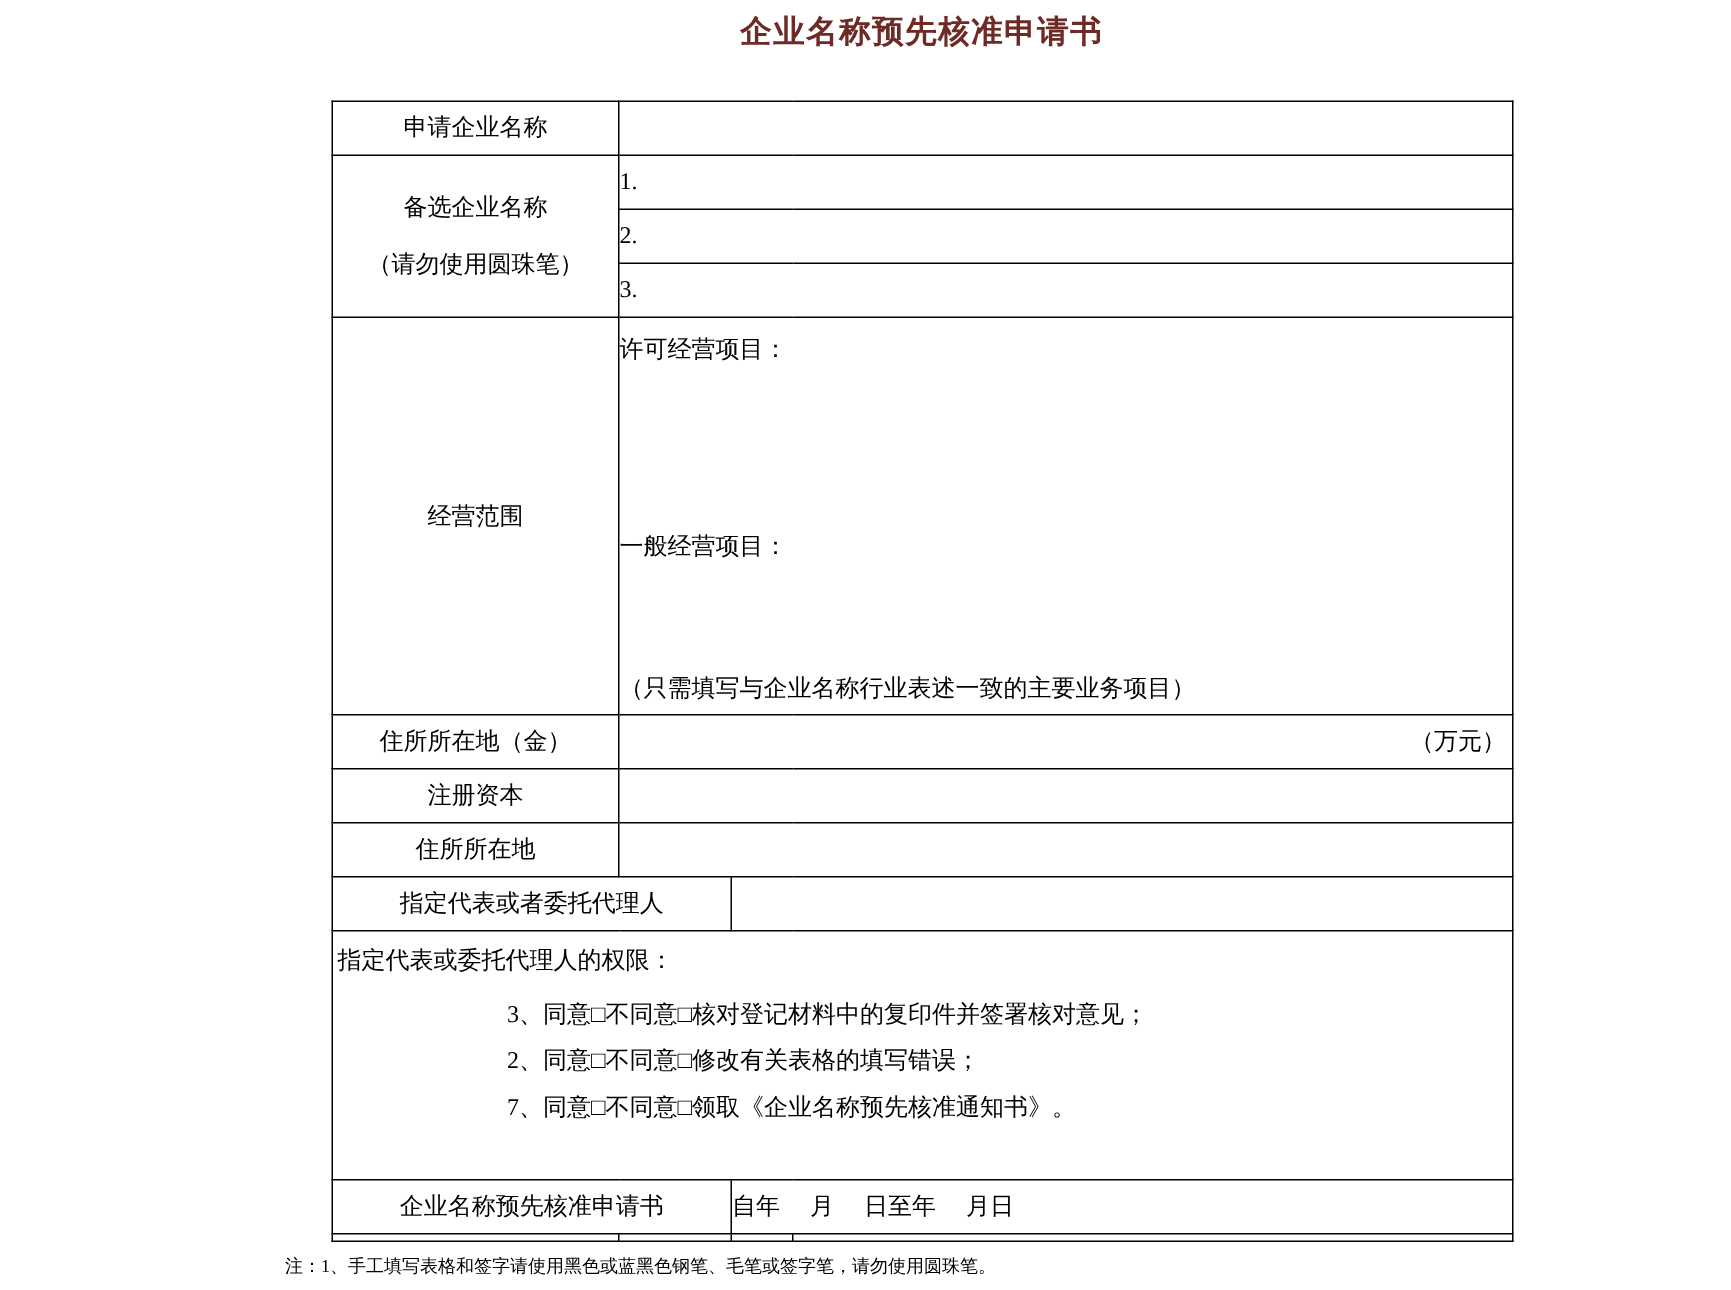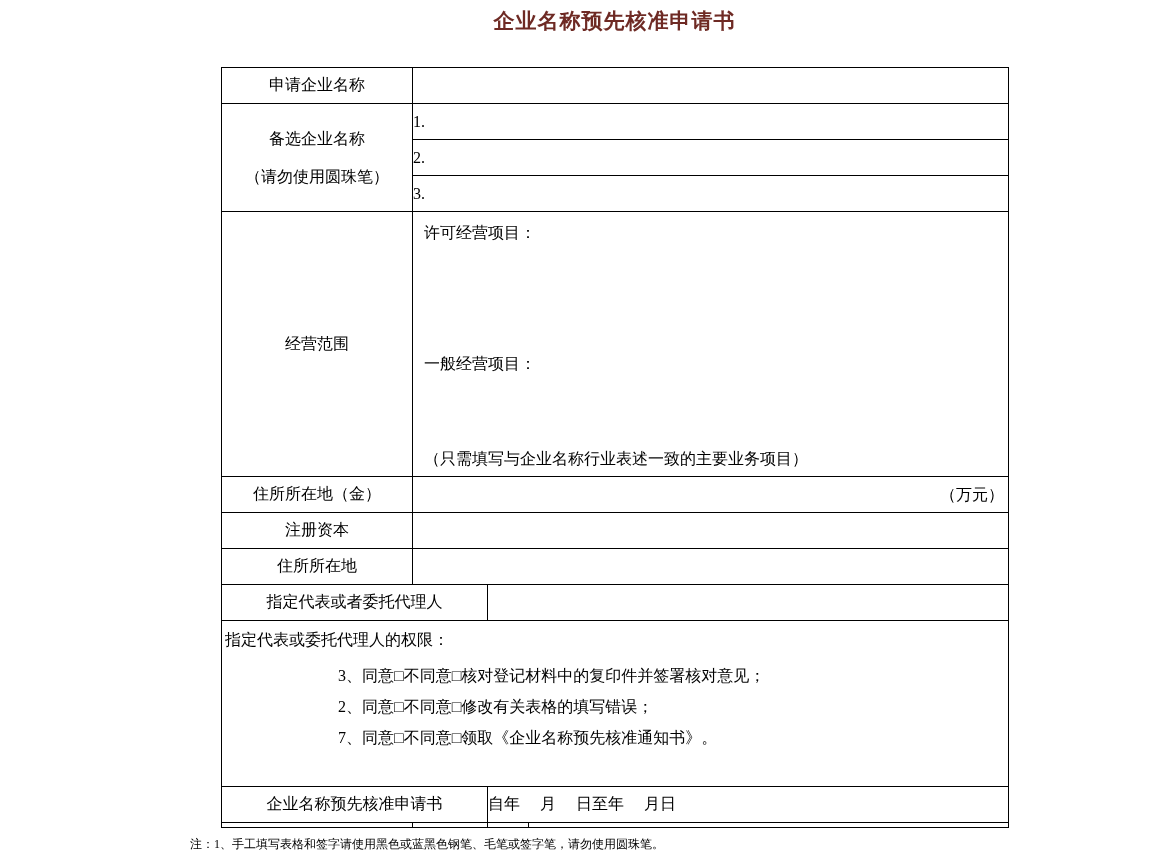--- a/index.html
+++ b/index.html
@@ -17,21 +17,21 @@
   }
   table.form td{
     border:1px solid #000;font-size:16px;padding:0;overflow:hidden;
     vertical-align:middle;
     margin-left:40px;
   }
   td.lbl{text-align:center;}
   td.val{text-align:left;padding-left:5px;}
   .two-line div{line-height:38px;}
   .abs-wrap{position:relative;width:100%;}
-  .abs-wrap .line{position:absolute;left:11px;white-space:pre;}
+  .abs-wrap .line{position:absolute;left:0;white-space:pre;}
   .scope-wrap{height:263px;}
   .auth-wrap{height:164px;}
   .auth-wrap .heading{position:absolute;left:3px;top:8px;}
   .auth-wrap .opt{position:absolute;left:116px;white-space:pre;}
   .unit-cell{position:relative;}
   .unit{position:absolute;right:4px;top:50%;transform:translateY(-50%);}
   .validity-val{white-space:pre;}
   .note{
     position:absolute;left:190px;top:836px;font-size:12px;white-space:pre;
   }

